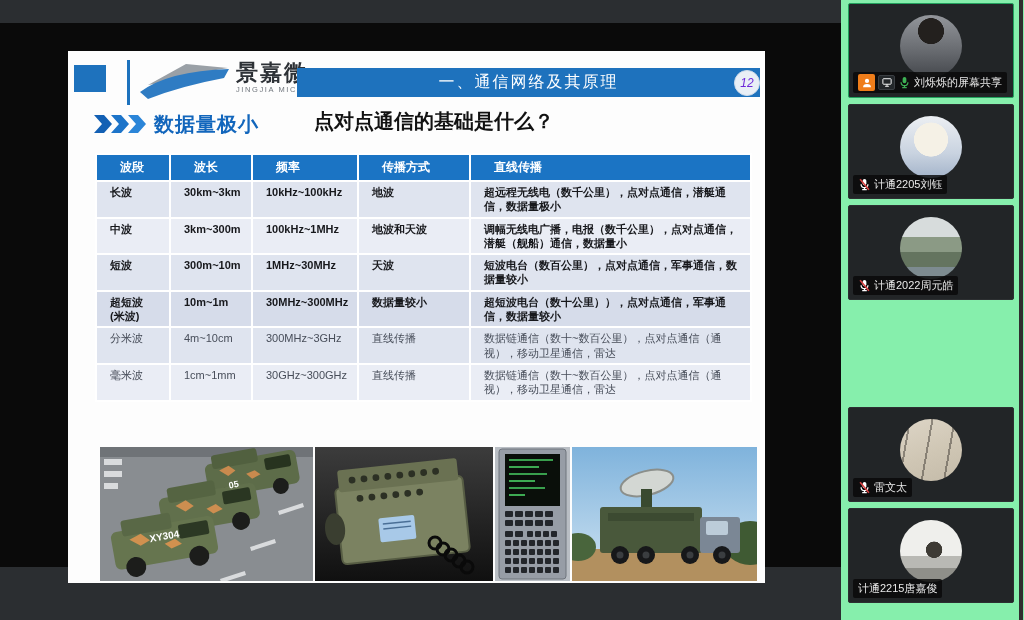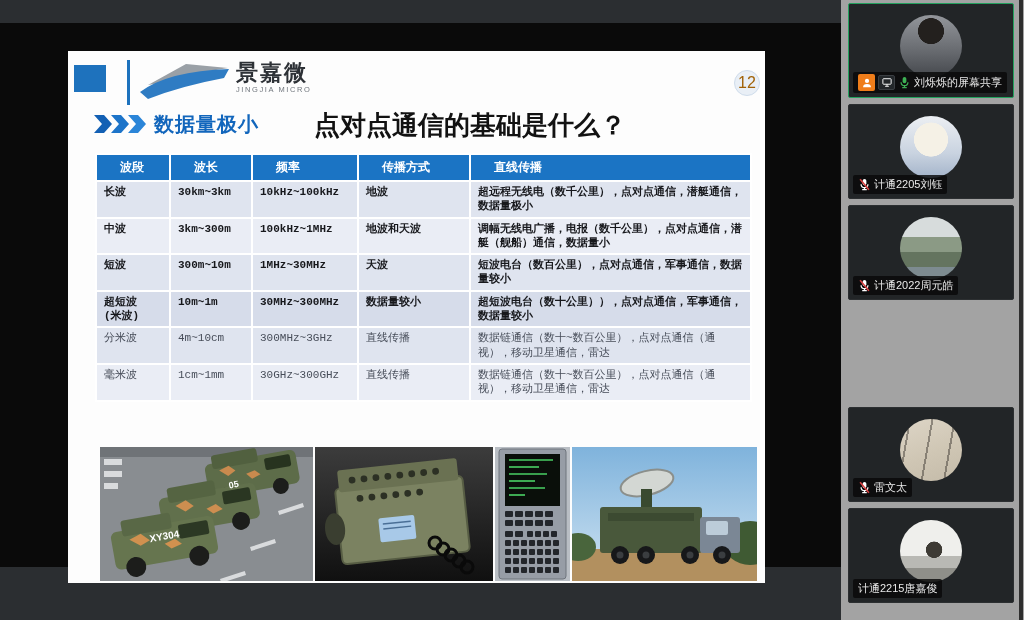--- a/index.html
+++ b/index.html
@@ -13,41 +13,41 @@
   .slide{position:absolute;left:68px;top:51px;width:697px;height:532px;background:#fdfdfd;}
   .logo-block{position:absolute;left:6px;top:14px;width:32px;height:27px;background:#1e72bd;}
   .logo-divider{position:absolute;left:59px;top:9px;width:3px;height:45px;background:#1e72bd;}
   .logo-swoosh{position:absolute;left:68px;top:8px;width:98px;height:44px;}
   .logo-text{position:absolute;left:168px;top:11px;line-height:1;}
   .logo-cn{font-size:22px;font-weight:bold;color:#2d3136;letter-spacing:2px;}
   .logo-en{font-size:7.5px;color:#70767d;letter-spacing:1.6px;margin-top:2px;}
   .title-bar{position:absolute;left:229px;top:17px;width:463px;height:29px;background:#1e72bd;
              color:#fff;font-size:16px;letter-spacing:2px;display:flex;align-items:center;justify-content:center;}
   .page-circle{position:absolute;left:666px;top:19px;width:24px;height:24px;border-radius:50%;
-               background:#e9eff6;border:1px solid #cfdceb;color:#a16207;font-size:16px;
-               display:flex;align-items:center;justify-content:center;}
+               background:#e9eff6;border:1px solid #cfdceb;color:#6d28d9;font-size:12px;
+               display:flex;align-items:center;justify-content:center;font-style:italic;}
   .chevrons{position:absolute;left:26px;top:62px;width:54px;height:22px;}
   .section-title{position:absolute;left:86px;top:60px;font-size:20px;font-weight:bold;color:#1266bc;letter-spacing:1px;}
-  .question{position:absolute;left:246px;top:57px;font-size:26px;font-weight:bold;color:#121212;}
+  .question{position:absolute;left:246px;top:57px;font-size:20px;font-weight:bold;color:#121212;}
   
   table.band{position:absolute;left:27px;top:102px;width:645px;table-layout:fixed;
              border-collapse:separate;border-spacing:2px;background:#fff;}
   table.band th{background:#1b74c4;color:#fff;font-size:12px;font-weight:bold;text-align:left;
                 padding:4px 23px;}
-  table.band td{padding:3px 7px;font-size:11px;line-height:1.3;vertical-align:top;font-family:Liberation Mono, monospace;}
+  table.band td{padding:3px 13px;font-size:11px;line-height:1.3;vertical-align:top;}
   tbody tr:nth-child(odd) td{background:#dfe4ef;}
   tbody tr:nth-child(even) td{background:#eaedf5;}
   tbody tr.hl td{background:#d6dcea;}
   tbody tr.strong td{font-weight:bold;color:#17181c;}
   tbody tr.light td{font-weight:normal;color:#474d59;}
   
   .photos{position:absolute;left:32px;top:396px;height:134px;display:flex;gap:2px;}
   .photos svg{display:block;}
   
-  .sidebar{position:absolute;left:841px;top:0;width:183px;height:620px;background:#a3a3a3;}
+  .sidebar{position:absolute;left:841px;top:0;width:183px;height:620px;background:#86efac;}
   .scrollbar{position:absolute;left:1019px;top:0;width:4px;height:620px;background:#2e2e2e;}
   .tile{position:absolute;left:7px;width:166px;height:95px;background:#222527;border:1px solid #2c2f31;
         border-radius:2px;box-sizing:border-box;}
   .tile.active{border:1px solid #23a15e;}
   .avatar{position:absolute;left:50%;top:11px;transform:translateX(-50%);width:62px;height:62px;border-radius:50%;}
   .av-cartoon-man{background:radial-gradient(circle at 50% 26%,#23201e 0 23%,rgba(35,32,30,0) 24%),
                   linear-gradient(180deg,#93969b 0%,#6a6d72 55%,#45484d 100%);}
   .av-anime-character{background:radial-gradient(circle at 50% 38%,#f5f1e6 0 34%,rgba(245,241,230,0) 35%),
                   linear-gradient(180deg,#eceff3 0%,#c9d3e0 60%,#a4b4ca 100%);}
   .av-mountain-landscape{background:linear-gradient(180deg,#d7dcdc 0 32%,#8b9a85 32% 56%,#64745f 56% 80%,#7d8b90 80%);}
@@ -80,20 +80,21 @@
     <div class="logo-block"></div>
     <div class="logo-divider"></div>
     <svg class="logo-swoosh" viewBox="0 0 98 44">
       <polygon points="12,26 50,5 92,9 56,15 24,24" fill="#9aa0a6"></polygon>
       <path d="M4,33 Q32,12 93,10 L88,19 Q45,27 12,40 Z" fill="#2f7cc3"></path>
     </svg>
     <div class="logo-text">
       <div class="logo-cn">景嘉微</div>
       <div class="logo-en">JINGJIA MICRO</div>
     </div>
+    <div class="title-bar">一、通信网络及其原理</div>
     <div class="page-circle">12</div>
 
     <svg class="chevrons" viewBox="0 0 54 22">
       <polygon points="0,2 10,2 18,11 10,20 0,20 8,11" fill="#1360b4"></polygon>
       <polygon points="17,2 27,2 35,11 27,20 17,20 25,11" fill="#1d74c9"></polygon>
       <polygon points="34,2 44,2 52,11 44,20 34,20 42,11" fill="#2b85d8"></polygon>
     </svg>
     <div class="section-title">数据量极小</div>
     <div class="question">点对点通信的基础是什么？</div>
 

